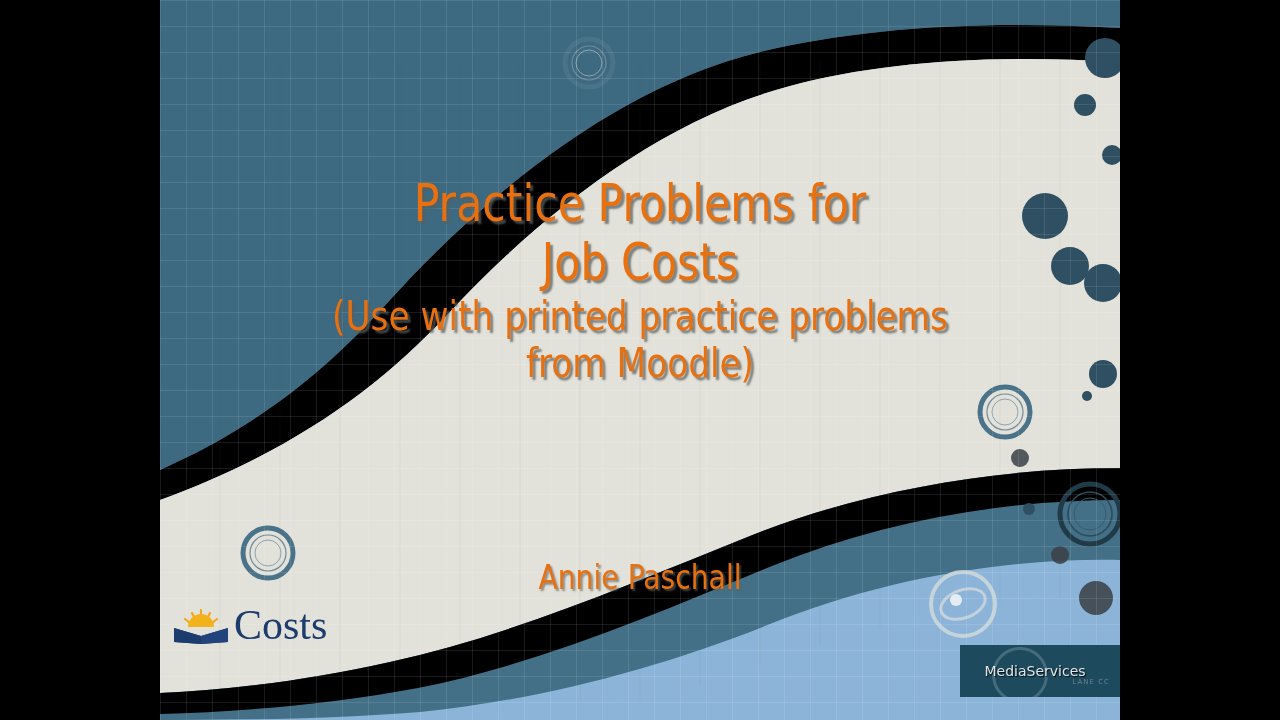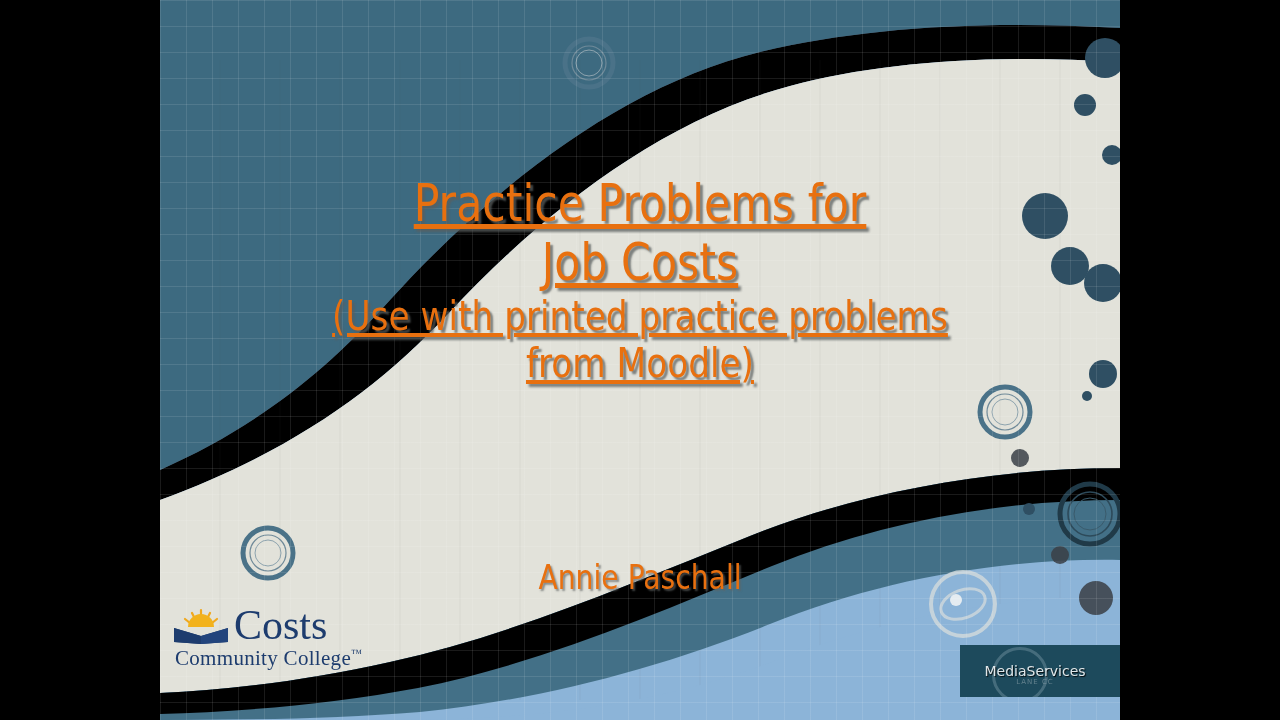--- a/index.html
+++ b/index.html
@@ -61,21 +61,20 @@
     position: absolute;
     left: 0;
     top: 178px;
     width: 960px;
     text-align: center;
     color: #e8700f;
     text-shadow: 3px 3px 2px rgba(90,95,95,0.75);
     font-family: "DejaVu Sans Condensed", "Liberation Sans Narrow", "Liberation Sans", sans-serif;
     line-height: 1.0;
     letter-spacing: 0px;
-    text-decoration: underline;
   }
   .title-line {
     font-size: 51px;
     font-weight: 400;
     display: block;
     margin-bottom: 8px;
     transform: scaleX(0.93);
   }
   .subtitle-line {
     font-size: 41px;
@@ -161,21 +160,21 @@
     font-size: 14px;
     color: #dfe7ea;
     text-shadow: 1px 1px 1px rgba(0,0,0,0.85);
     letter-spacing: 0px;
   }
   #mediaservices-watermark .ws-sub {
     position: absolute;
     left: 0;
     top: 33px;
     width: 150px;
-    text-align: center;
+    text-align: right;
     font-family: "DejaVu Sans", sans-serif;
     font-size: 7px;
     color: rgba(170,185,192,0.5);
     letter-spacing: 1px;
   }
 
   
   .pillarbox {
     position: absolute;
     top: 0;
@@ -302,23 +301,20 @@
           <line x1="13" y1="11" x2="18" y2="15"></line>
           <line x1="45" y1="11" x2="40" y2="15"></line>
         </g>
         <path d="M16 19 A13 13 0 0 1 42 19 Z" fill="#f2b21c"></path>
 
         <path d="M2 20 L29 28 L56 20 L56 34 L29 36 L2 34 Z" fill="#1d3c6e"></path>
         <path d="M2 20 L29 28 L29 36 L2 34 Z" fill="#1d3c6e"></path>
         <path d="M29 28 L56 20 L56 34 L29 36 Z" fill="#22447c"></path>
       </svg>
       <div class="wordmark">Costs</div>
-      <div class="subword">
-        <span>Community College</span><span class="tm">™</span>
-      </div>
     </div>
 
     <div id="mediaservices-watermark">
       <div class="ws-ring"></div>
       <div class="ws-label">MediaServices</div>
       <div class="ws-sub">LANE CC</div>
     </div>
 
   </div>
 

